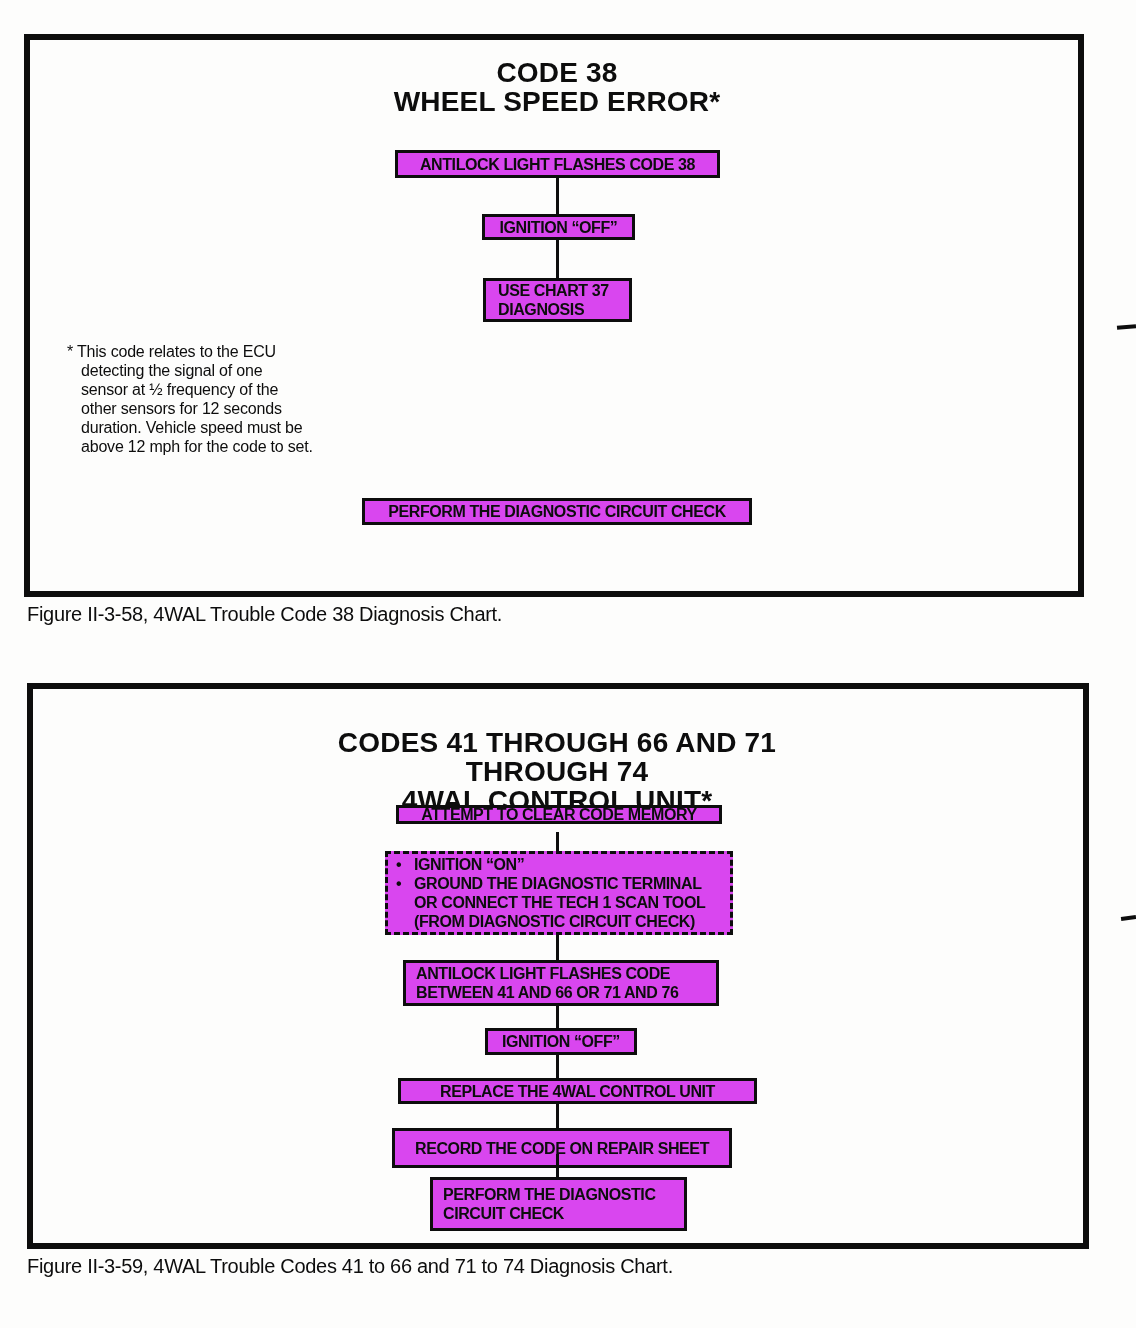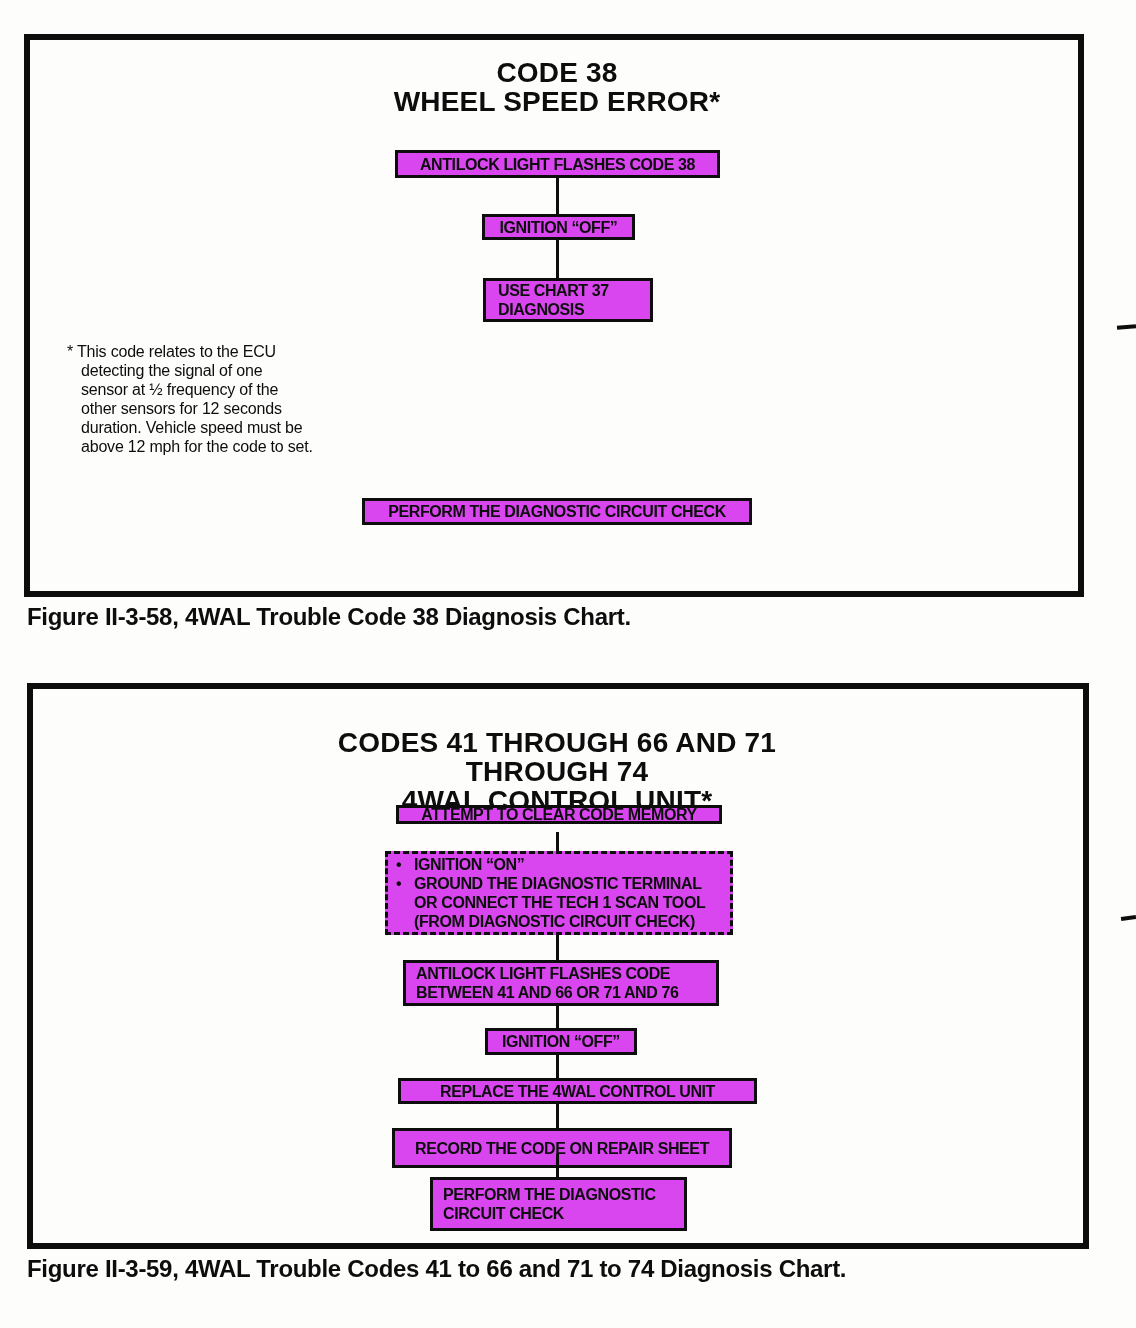--- a/index.html
+++ b/index.html
@@ -60,22 +60,22 @@
     position:absolute;
     font-size:16px;
     line-height:19px;
     white-space:pre-line;
     padding-left:14px;
     text-indent:-14px;
     letter-spacing:-0.2px;
   }
   .caption{
     position:absolute;
-    font-weight:bold;
-    font-size:24px;
+    font-weight:normal;
+    font-size:20px;
     letter-spacing:-0.3px;
     white-space:nowrap;
   }
   .edge-mark{
     position:absolute;
     background:#0d0d0d;
     height:4px;
   }
 </style>
 </head>
@@ -89,21 +89,21 @@
 WHEEL SPEED ERROR*</div>
 
   <div class="fbox" style="left:395px;top:150px;width:325px;height:28px;">ANTILOCK LIGHT FLASHES CODE 38</div>
 
   <div class="connector" style="left:556px;top:178px;height:36px;"></div>
 
   <div class="fbox" style="left:482px;top:214px;width:153px;height:26px;">IGNITION “OFF”</div>
 
   <div class="connector" style="left:556px;top:240px;height:38px;"></div>
 
-  <div class="fbox left" style="left:483px;top:278px;width:170px;height:44px;padding-left:12px;">USE CHART 37
+  <div class="fbox left" style="left:483px;top:278px;width:149px;height:44px;padding-left:12px;">USE CHART 37
 DIAGNOSIS</div>
 
   <div class="footnote" style="left:67px;top:342px;width:295px;">* This code relates to the ECU
 detecting the signal of one
 sensor at ½ frequency of the
 other sensors for 12 seconds
 duration. Vehicle speed must be
 above 12 mph for the code to set.</div>
 
   <div class="fbox" style="left:362px;top:498px;width:390px;height:27px;">PERFORM THE DIAGNOSTIC CIRCUIT CHECK</div>

